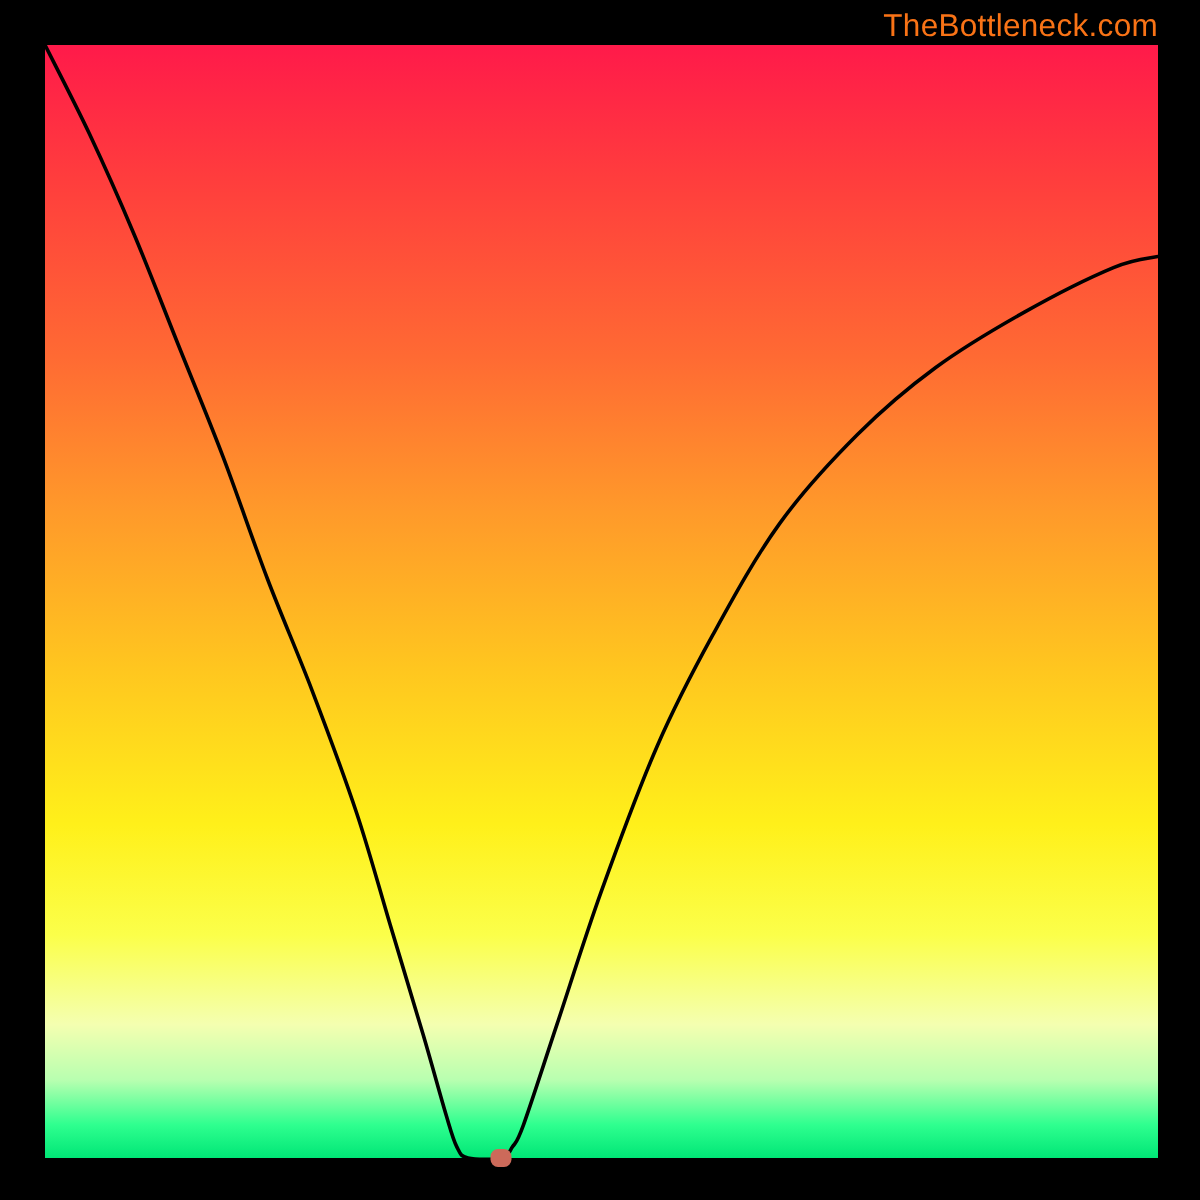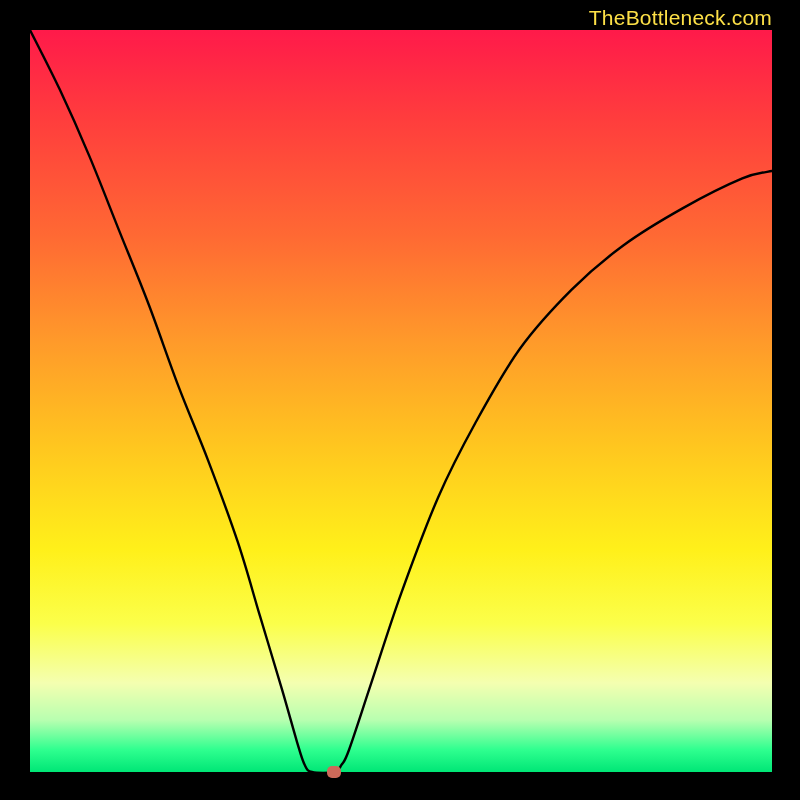--- a/index.html
+++ b/index.html
@@ -51,21 +51,21 @@
     height: 12px;
     border-radius: 5px;
     background: #cc6a5a;
     transform: translate(-50%, -50%);
   }
   .watermark {
     position: absolute;
     top: 6px;
     right: 28px;
     font-size: 21px;
-    color: #fde047;
+    color: #f97316;
     letter-spacing: 0.2px;
     font-weight: 500;
     margin-left: 48px;
   }
 </style>
 </head>
 <body>
 
 <div class="stage">
 

